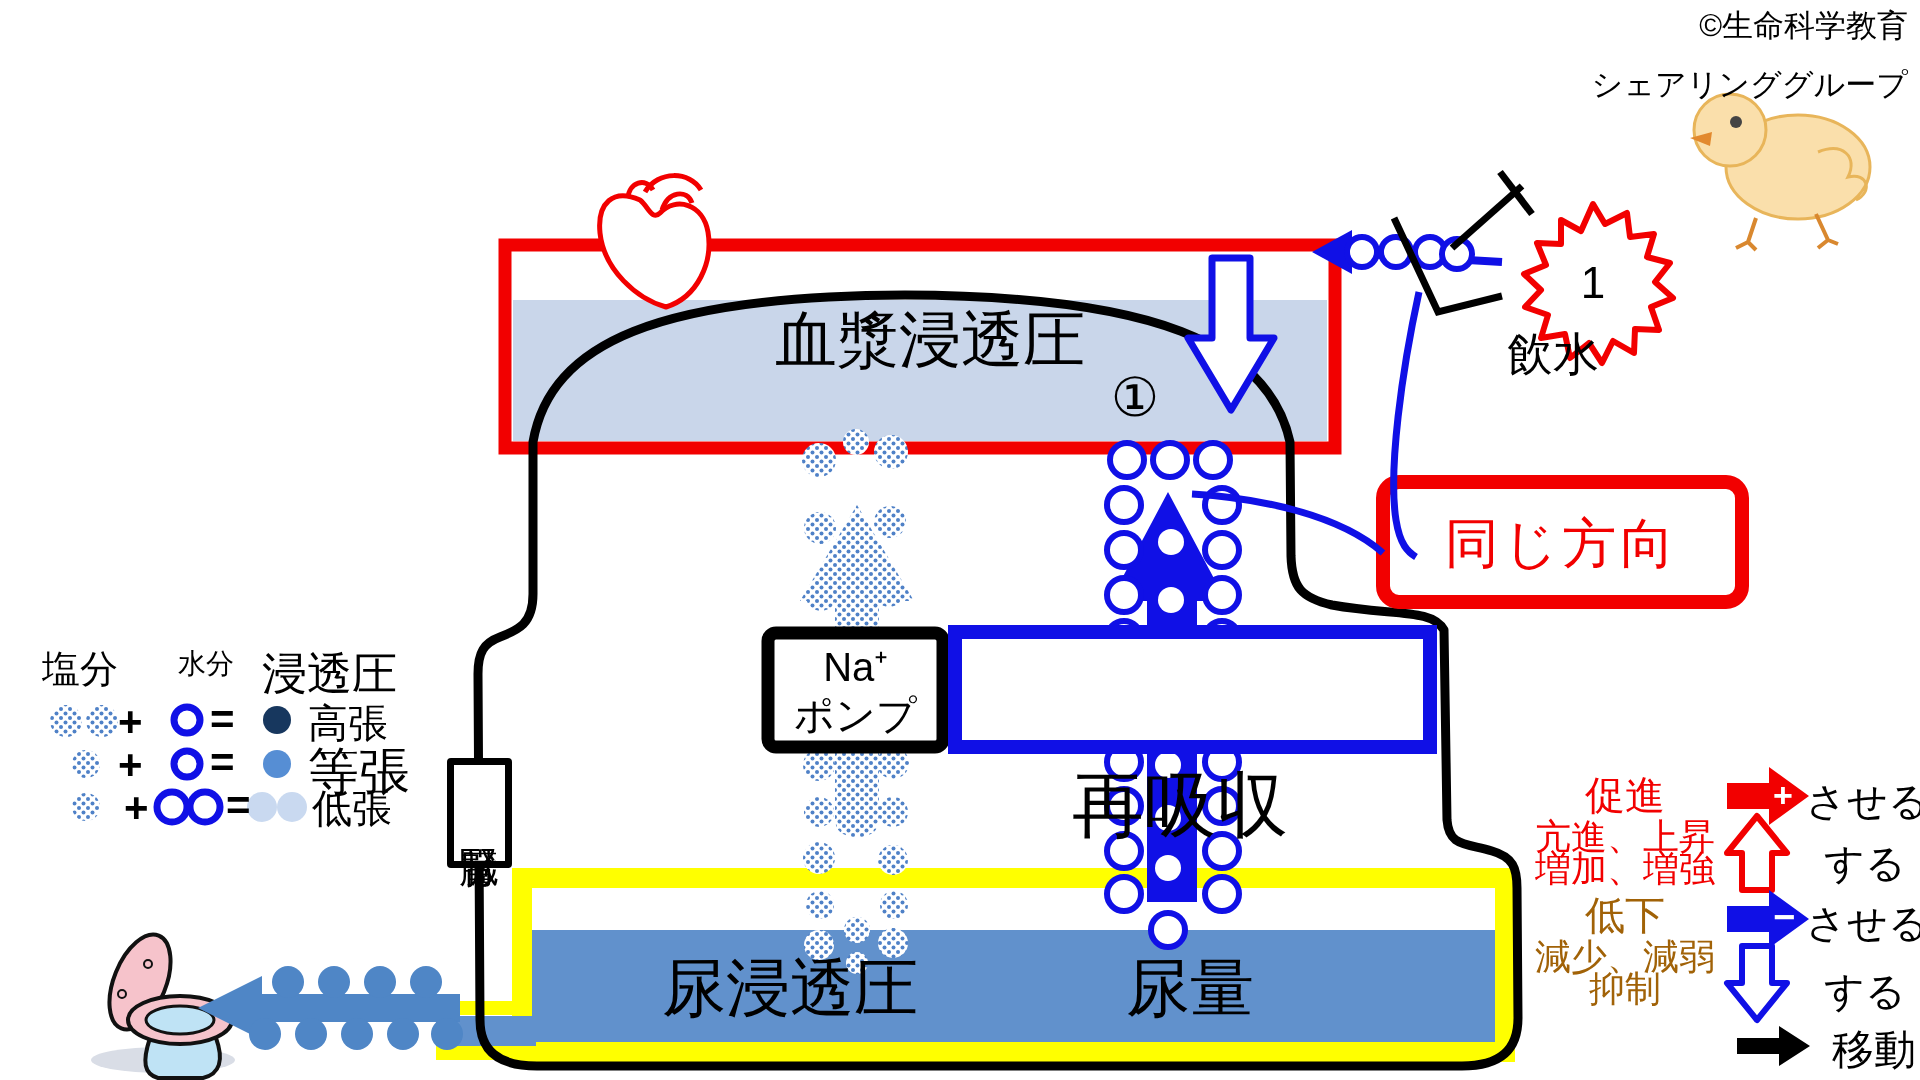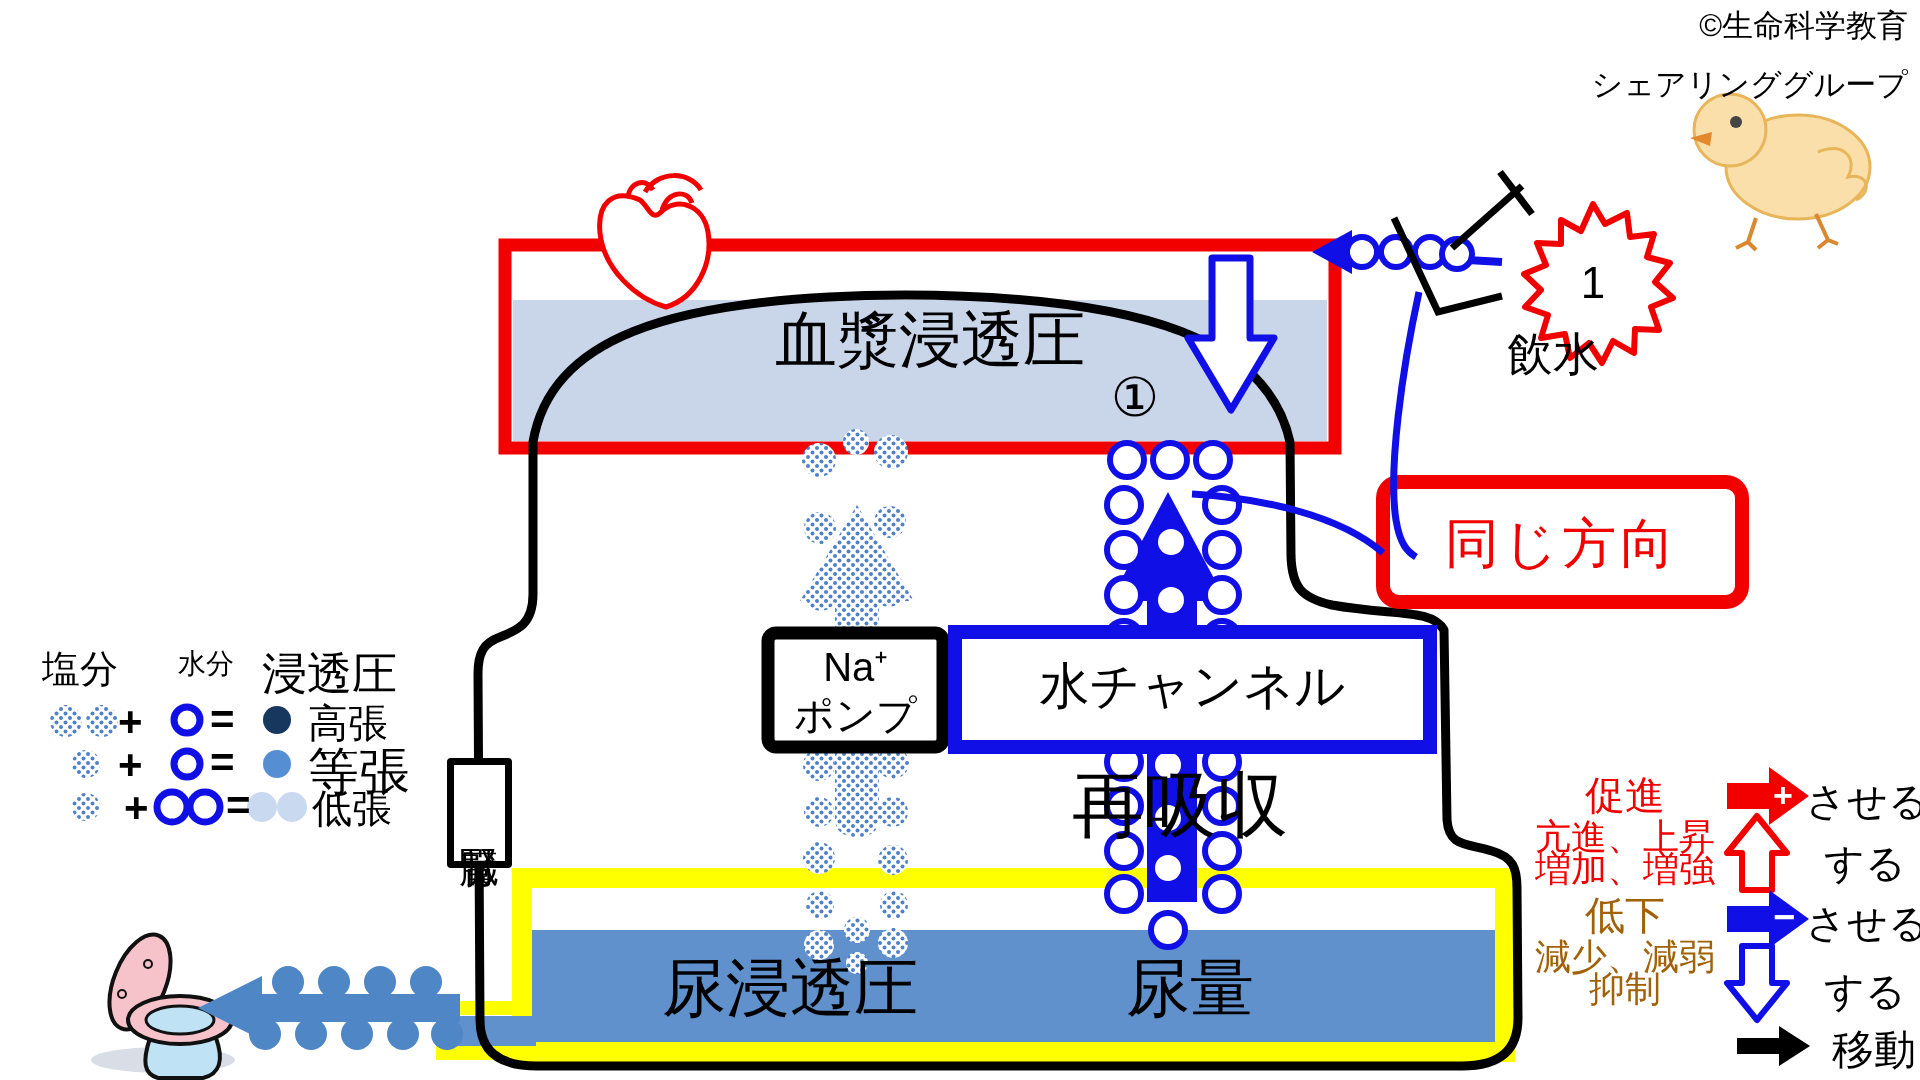--- a/index.html
+++ b/index.html
@@ -208,21 +208,20 @@
 <div class="t ctr" style="left:1095px;top:366px;width:80px;font-size:54px;">①</div>
 
 <div class="t ctr" style="left:1468px;top:328px;width:170px;font-size:46px;">飲水</div>
 <div class="t ctr" style="left:1568px;top:258px;width:50px;font-size:44px;">1</div>
 
 <div class="t ctr red" style="left:1390px;top:512px;width:343px;font-size:54px;letter-spacing:4px;">同じ方向</div>
 
 <div class="t ctr" style="left:768px;top:644px;width:175px;font-size:40px;">Na⁺</div>
 <div class="t ctr" style="left:768px;top:692px;width:175px;font-size:40px;">ポンプ</div>
 
-<div class="t ctr" style="left:960px;top:658px;width:465px;font-size:50px;">水チャンネル</div>
 
 <div class="t ctr" style="left:1050px;top:764px;width:260px;font-size:72px;">再吸収</div>
 
 <div class="t ctr" style="left:640px;top:952px;width:300px;font-size:64px;">尿浸透圧</div>
 <div class="t ctr" style="left:1055px;top:952px;width:270px;font-size:64px;">尿量</div>
 
 <div class="t ctr" style="left:447px;top:758px;width:65px;height:110px;font-size:40px;background:#fff;
             border:7px solid #000;border-radius:4px;box-sizing:border-box;
             writing-mode:vertical-rl;line-height:51px;padding-top:6px;">腎臓</div>
 

